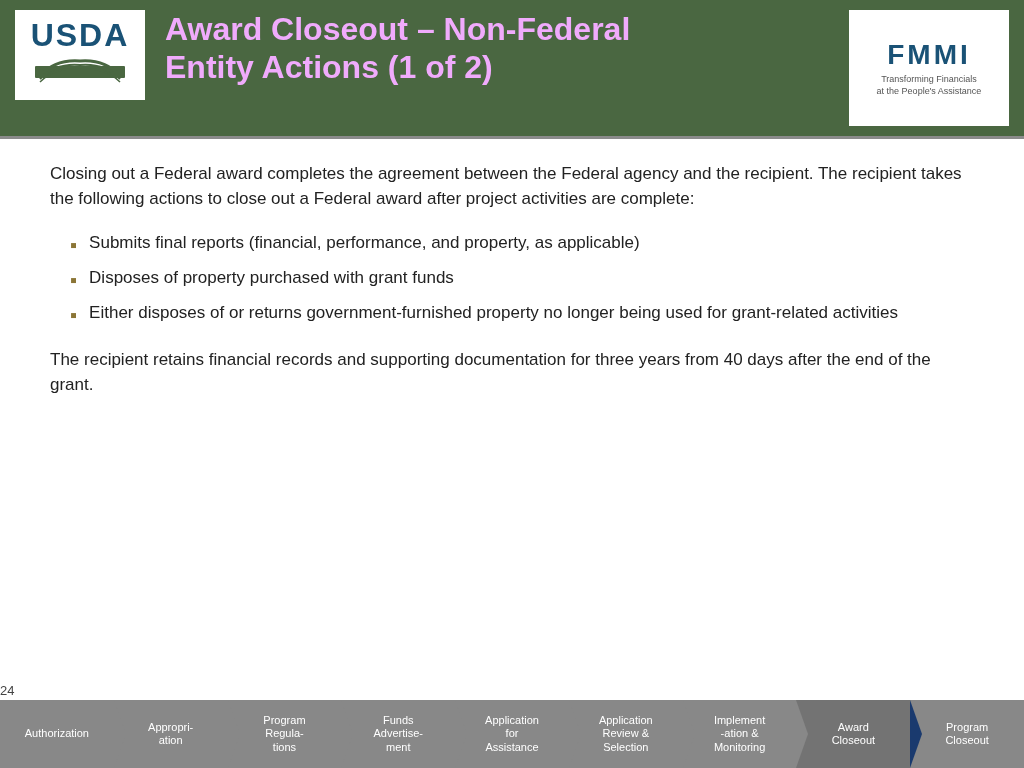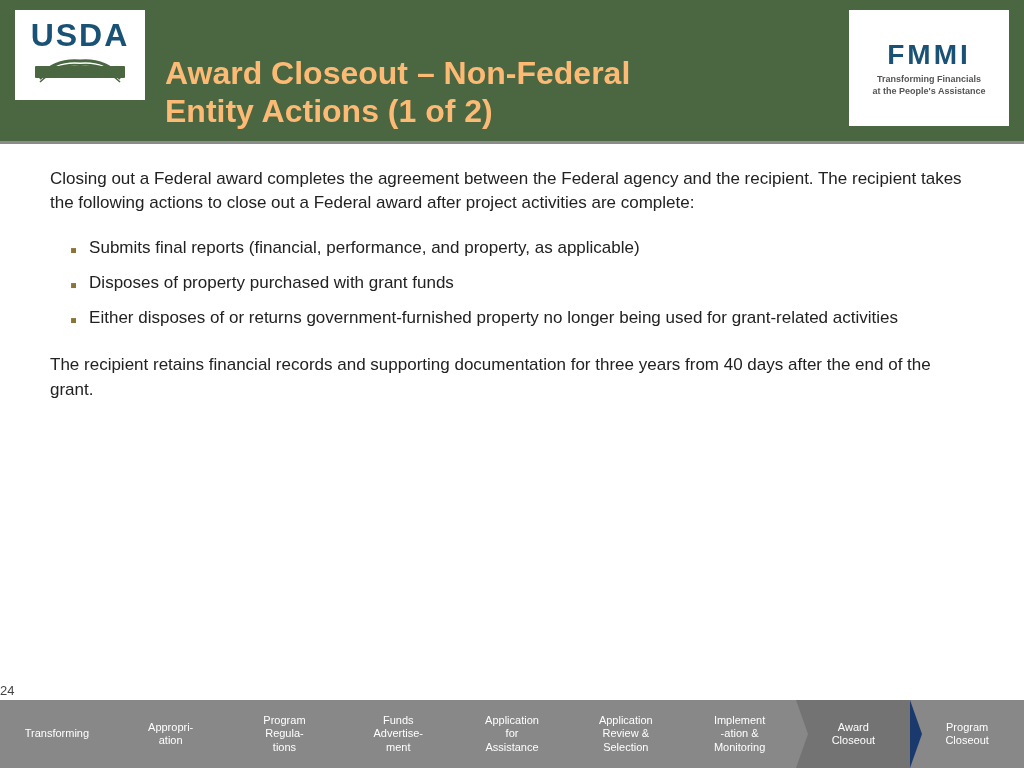--- a/index.html
+++ b/index.html
@@ -43,25 +43,24 @@
       color: #1a5276;
       letter-spacing: 2px;
       line-height: 1;
     }
     .usda-emblem {
       width: 90px;
       height: 40px;
     }
     .header-title {
       flex: 1;
-      color: #fdba74;
+      color: #f0abfc;
       font-size: 32px;
       font-weight: bold;
       line-height: 1.2;
-      margin-top: 44px;
     }
     .fmmi-logo {
       background-color: #fff;
       width: 160px;
       height: 116px;
       display: flex;
       flex-direction: column;
       align-items: center;
       justify-content: center;
       flex-shrink: 0;
@@ -72,21 +71,20 @@
       font-weight: bold;
       color: #1a5276;
       letter-spacing: 3px;
     }
     .fmmi-subtitle {
       font-size: 9px;
       color: #555;
       text-align: center;
       margin-top: 3px;
       line-height: 1.3;
-      font-weight: bold;
     }
 
     
     .divider {
       height: 3px;
       background: #8b8b8b;
     }
 
     
     .main-content {
@@ -238,21 +236,21 @@
   </ul>
 
   <p class="closing-text">The recipient retains financial records and supporting documentation for three years from 40 days after the end of the grant.</p>
 </div>
 
 <div class="page-number-area">24</div>
 
 <div class="footer-nav">
   <div class="nav-item">
     <div class="nav-item-inner">
-      <span>Transforming</span>
+      <span>Authorization</span>
     </div>
   </div>
   <div class="nav-item">
     <div class="nav-item-inner">
       <span>Appropri-<br>ation</span>
     </div>
   </div>
   <div class="nav-item">
     <div class="nav-item-inner">
       <span>Program<br>Regula-<br>tions</span>

